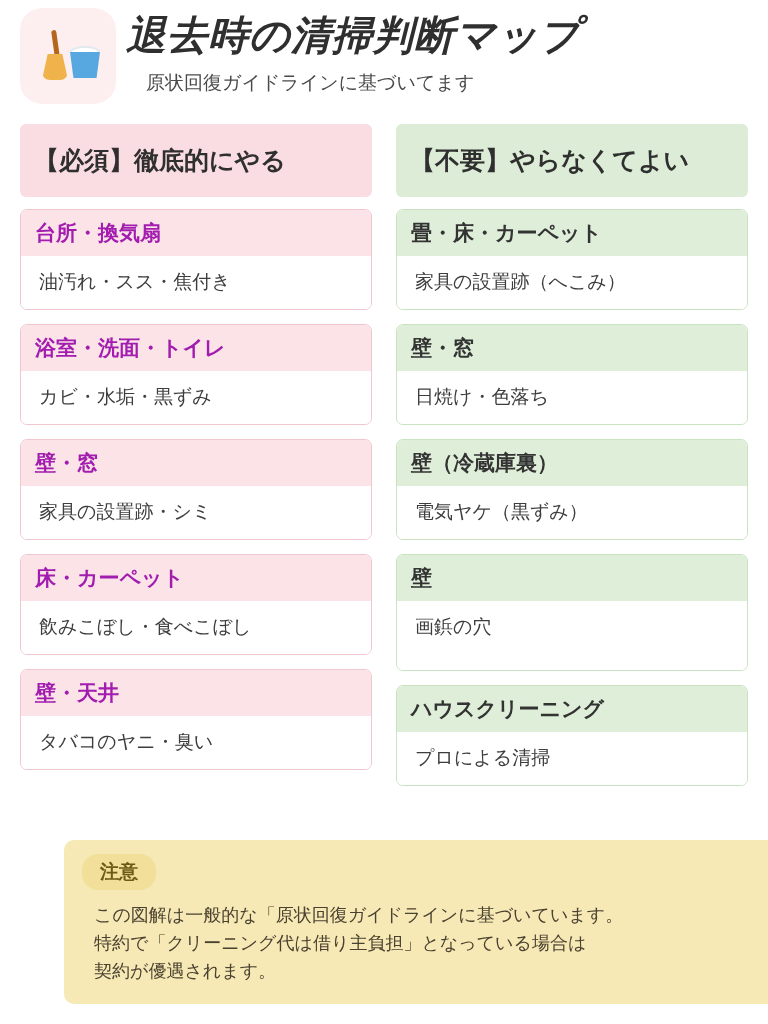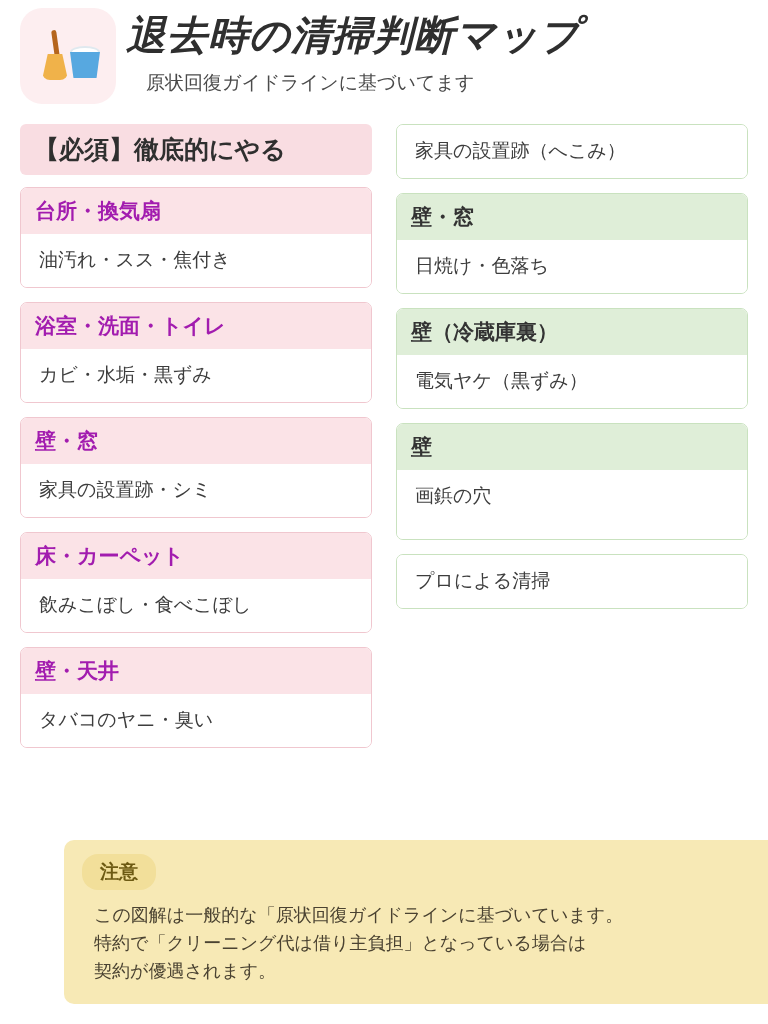--- a/index.html
+++ b/index.html
@@ -121,21 +121,21 @@
     margin-top: 12px;
   }
   .col {
     width: 352px;
     flex: 0 0 auto;
   }
   .col-head {
     border-radius: 6px;
     font-size: 25px;
     font-weight: bold;
-    padding: 9px 14px;
+    padding: 20px 14px;
     box-sizing: border-box;
     margin-bottom: 12px;
   }
   .col-head.must {
     background: #f9dde2;
     color: #2f2f2f;
   }
   .col-head.skip {
     background: #dcecd6;
     color: #2f2f2f;
@@ -257,41 +257,44 @@
         <div class="card-body">飲みこぼし・食べこぼし</div>
       </div>
 
       <div class="card must">
         <div class="card-head">壁・天井</div>
         <div class="card-body">タバコのヤニ・臭い</div>
       </div>
     </div>
 
     <div class="col">
+      <div class="col-head skip">【不要】やらなくてよい</div>
 
       <div class="card skip">
+        <div class="card-head">畳・床・カーペット</div>
         <div class="card-body">家具の設置跡（へこみ）</div>
       </div>
 
       <div class="card skip">
         <div class="card-head">壁・窓</div>
         <div class="card-body">日焼け・色落ち</div>
       </div>
 
       <div class="card skip">
         <div class="card-head">壁（冷蔵庫裏）</div>
         <div class="card-body">電気ヤケ（黒ずみ）</div>
       </div>
 
       <div class="card skip h-tall">
         <div class="card-head">壁</div>
         <div class="card-body">画鋲の穴</div>
       </div>
 
       <div class="card skip">
+        <div class="card-head">ハウスクリーニング</div>
         <div class="card-body">プロによる清掃</div>
       </div>
     </div>
 
   </div>
 
   <div class="note">
     <div class="note-badge">注意</div>
     <div class="note-body">
       <span class="note-line">この図解は一般的な「原状回復ガイドラインに基づいています。</span>

